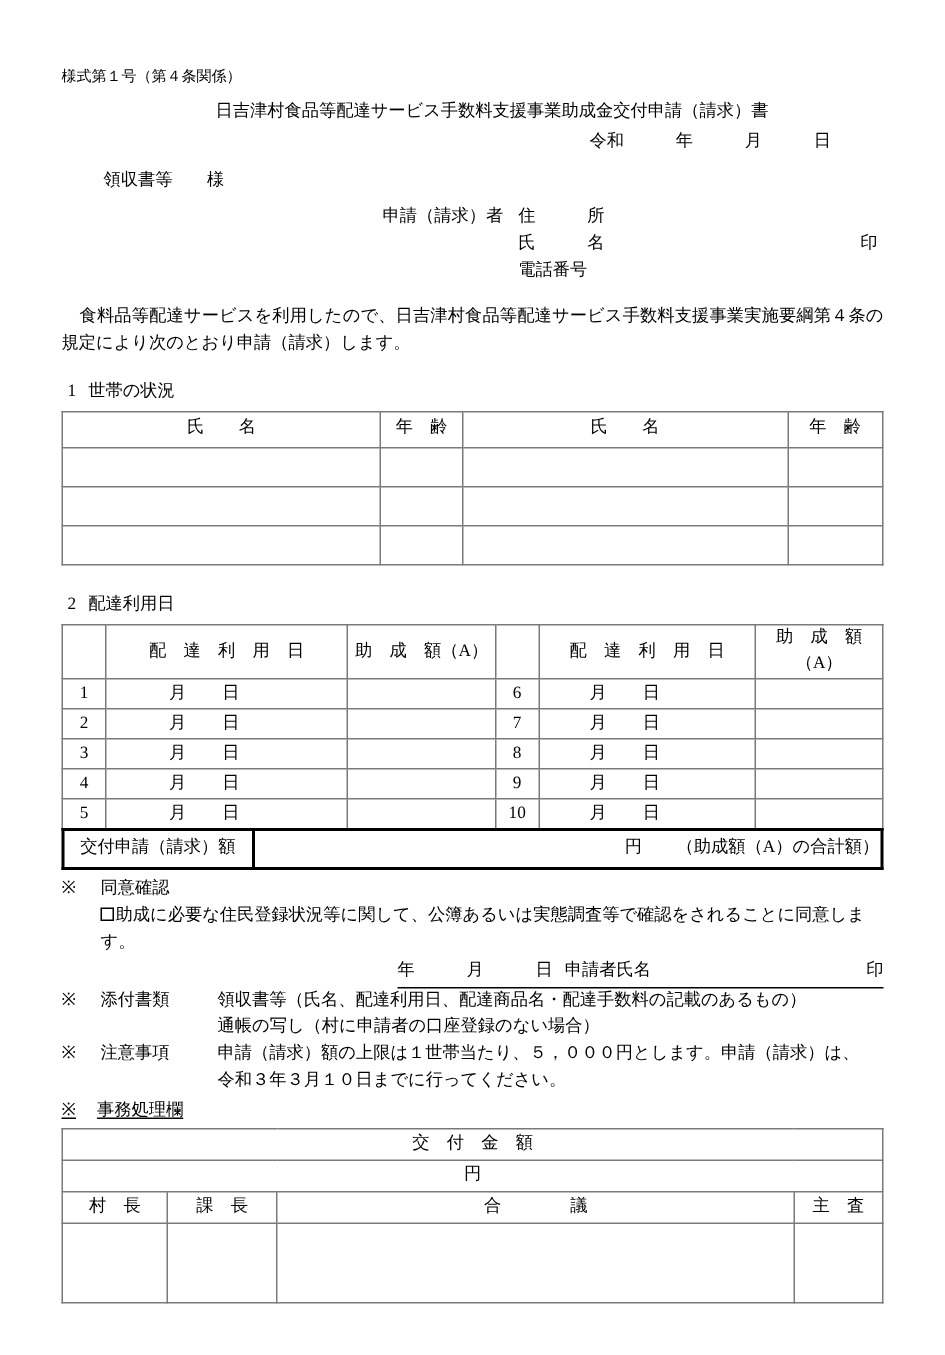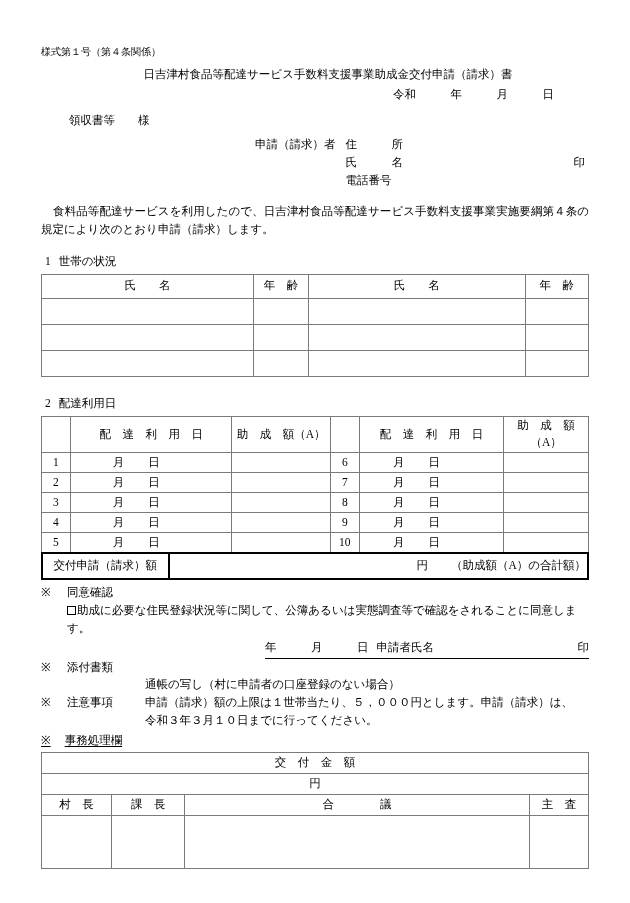--- a/index.html
+++ b/index.html
@@ -362,20 +362,21 @@
 
   <div class="sign-line">
     <span class="spacer"></span>
     <span class="ul"><span>年　　　月　　　日</span><span style="display:inline-block;width:8px"></span><span>申請者氏名</span><span class="seal">印</span></span>
   </div>
 
   <div>
     <div class="note-row">
       <span class="mk">※</span>
       <span class="nm">添付書類</span>
+      <span class="nb">領収書等（氏名、配達利用日、配達商品名・配達手数料の記載のあるもの）</span>
     </div>
     <div class="note-cont">通帳の写し（村に申請者の口座登録のない場合）</div>
   </div>
 
   <div>
     <div class="note-row">
       <span class="mk">※</span>
       <span class="nm">注意事項</span>
       <span class="nb">申請（請求）額の上限は１世帯当たり、５，０００円とします。申請（請求）は、</span>
     </div>

